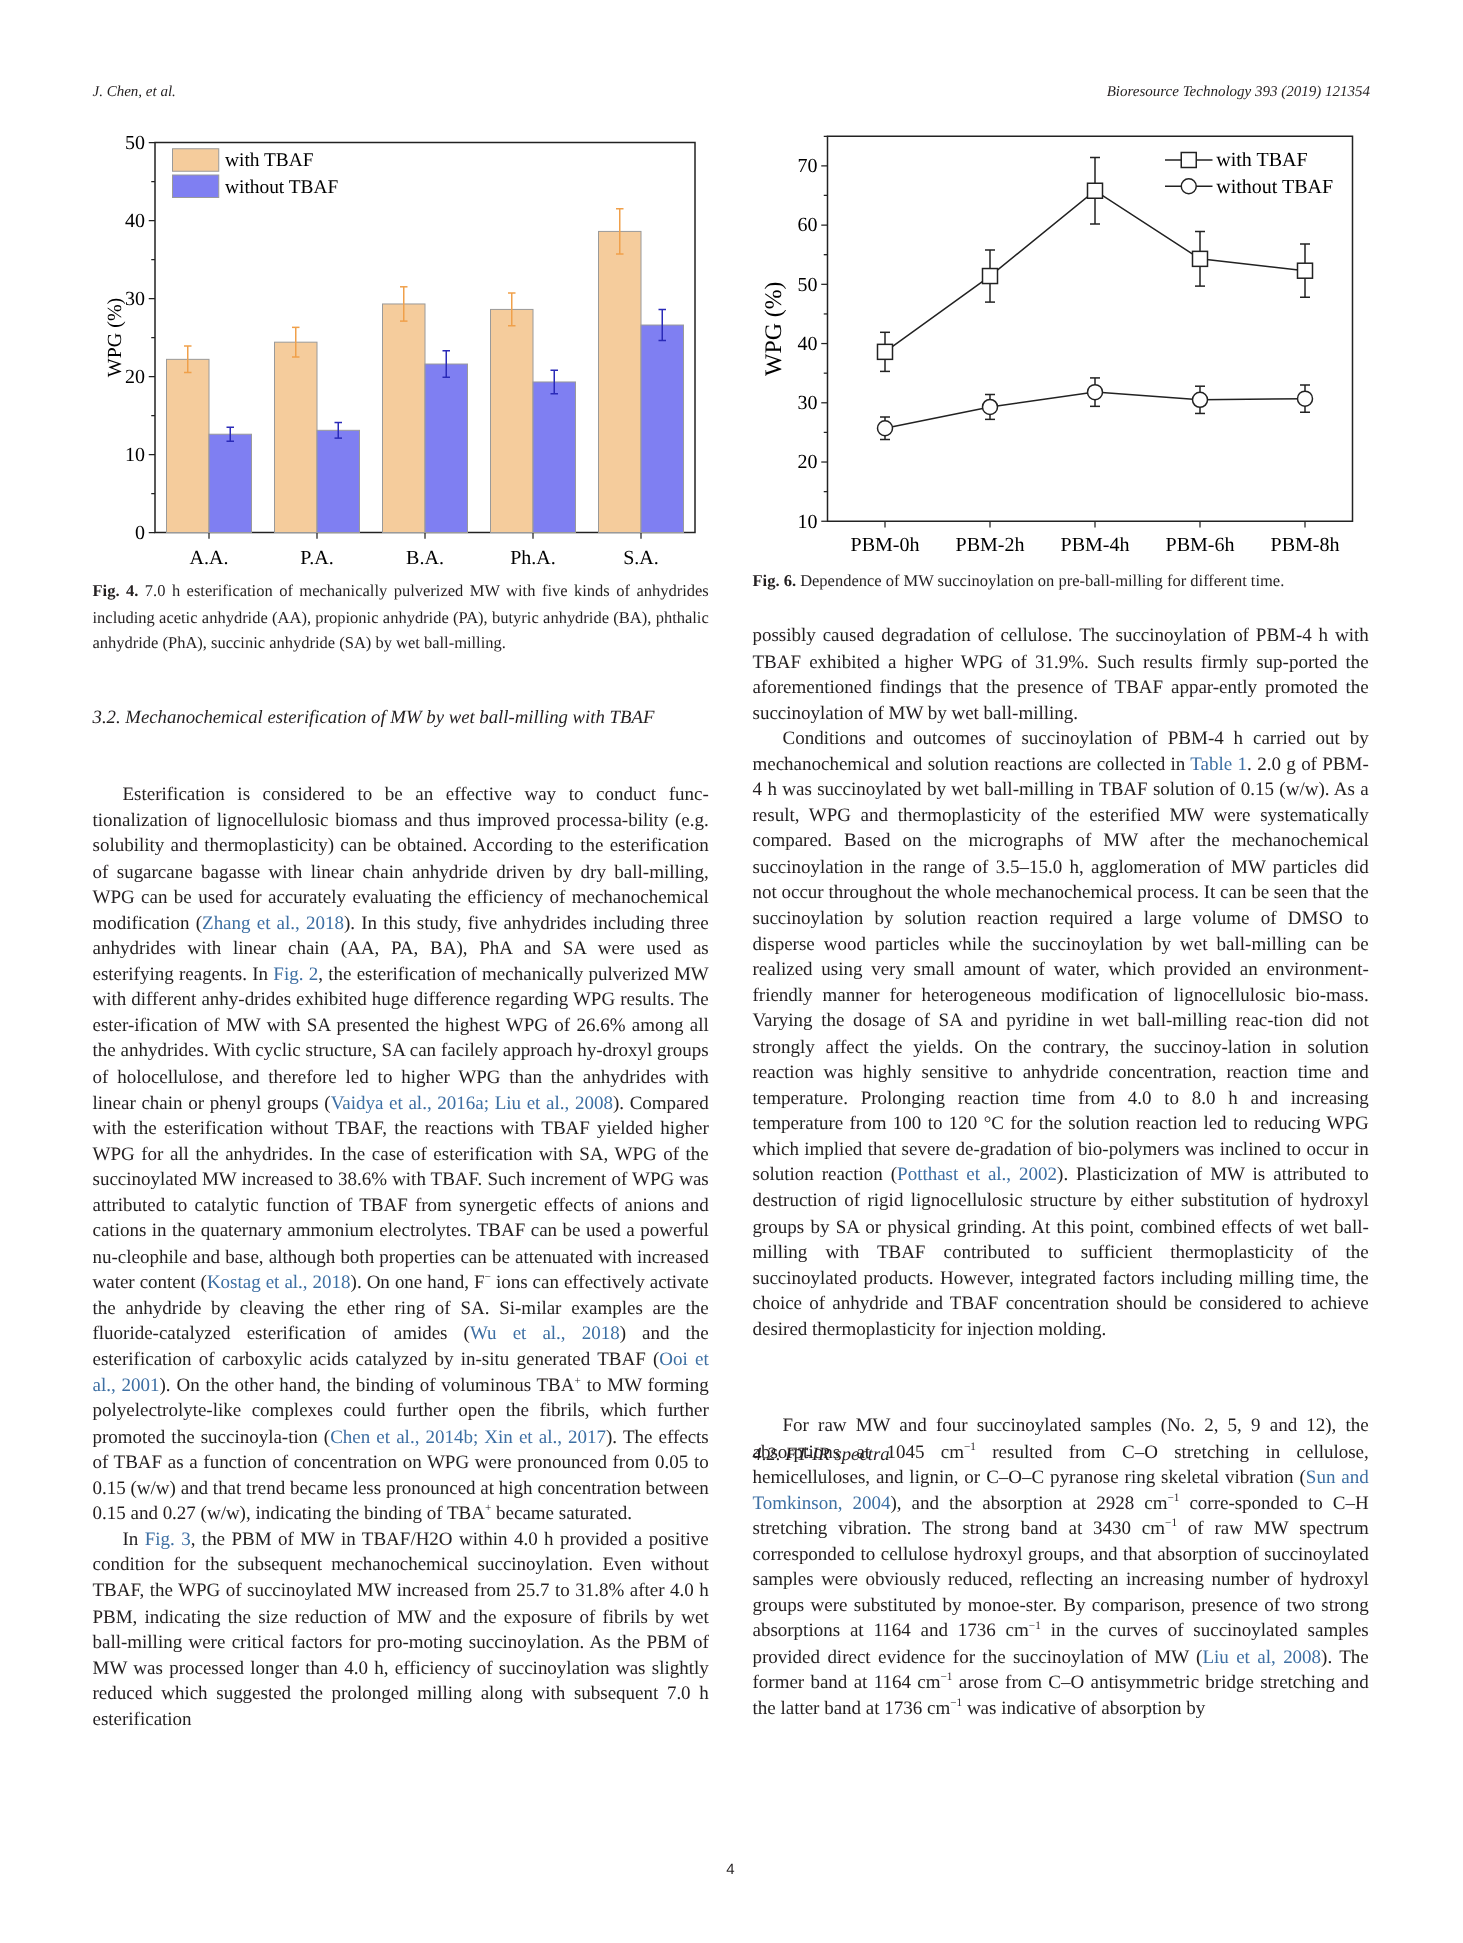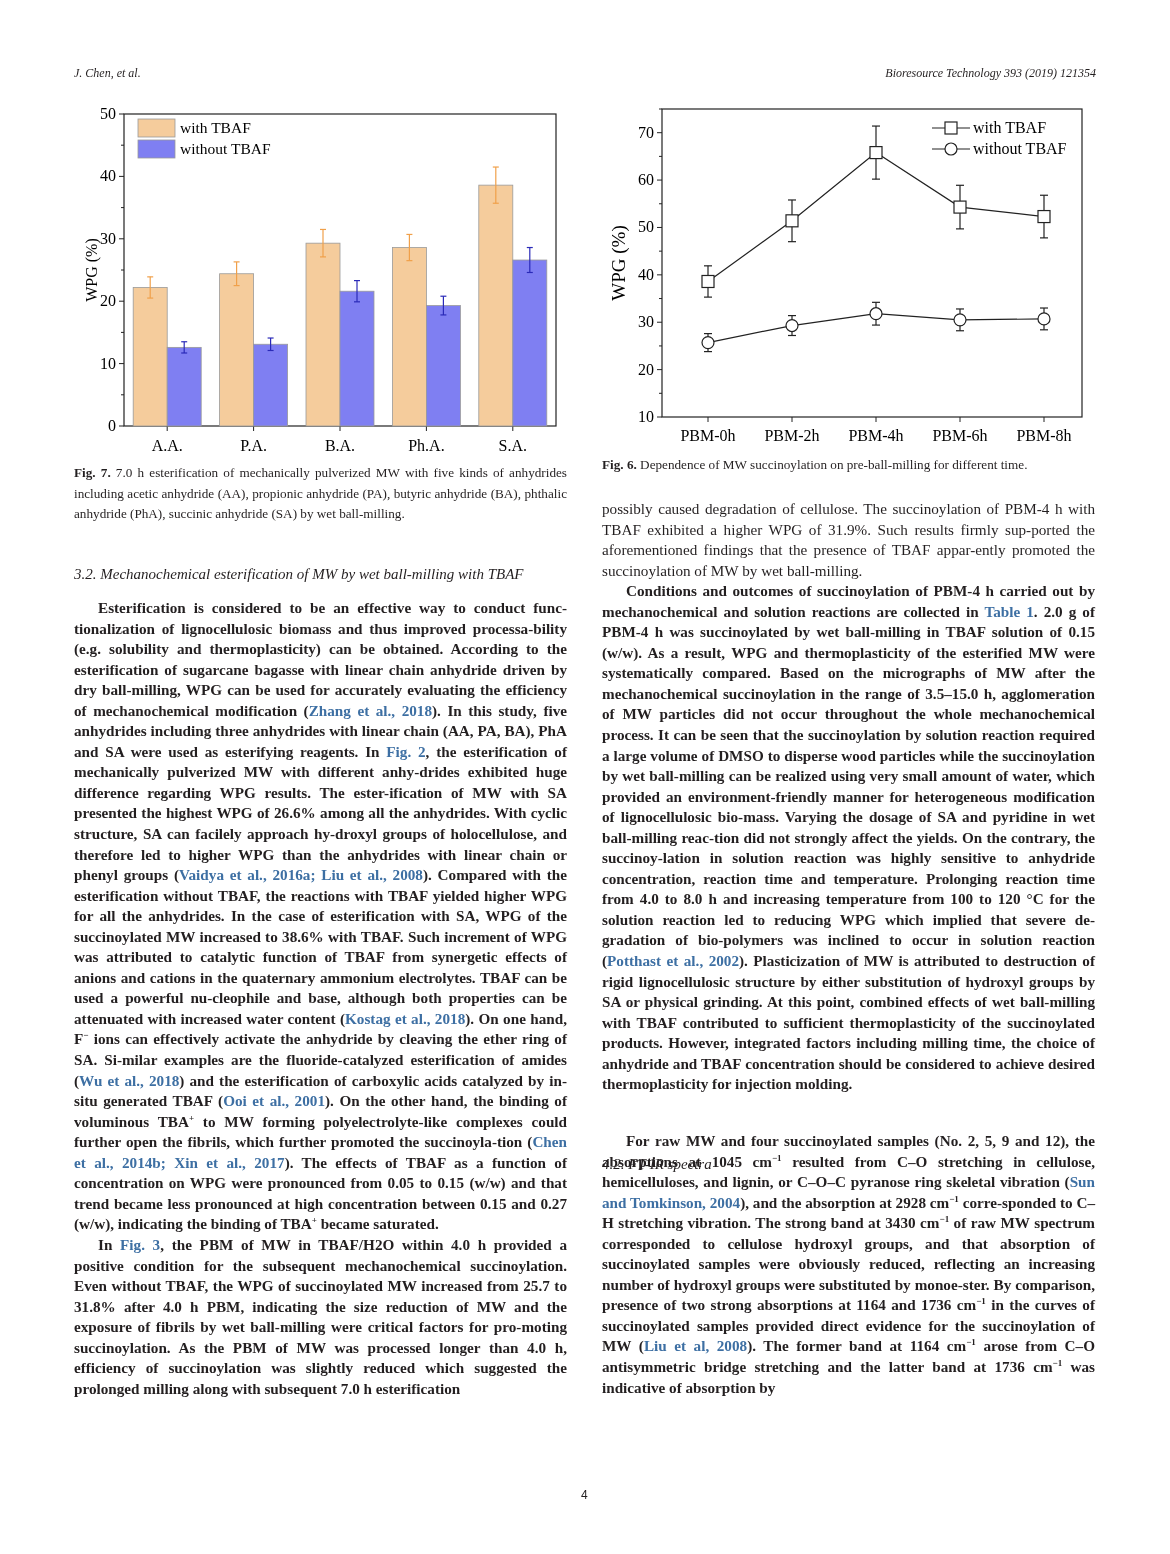--- a/index.html
+++ b/index.html
@@ -12,24 +12,24 @@
   #fig2 { left: 74px; top: 100px; width: 496px; height: 360px; }
   #fig3 { left: 598px; top: 100px; width: 500px; height: 352px; }
   svg text { font-family: "Liberation Serif", "DejaVu Serif", serif; }
   .caption { position: absolute; font-size: 13.2px; line-height: 20.6px; text-align: justify; }
   .caption b { font-weight: bold; }
   #cap2 { left: 74px; top: 463px; width: 493px; }
   #cap3 { left: 602px; top: 455px; width: 494px; }
   .section-title { position: absolute; font-style: italic; font-size: 15px; }
   .col { position: absolute; font-size: 15.2px; line-height: 20.55px; text-align: justify; hyphens: manual; }
   .col p { margin: 0; }
-  .col p.indent { text-indent: 24px; font-weight: bold; }
+  .col p.indent { text-indent: 24px; }
   .link { color: #3d6fa3; }
   sup { font-size: 9px; line-height: 0; vertical-align: 6px; }
-  #col-left { left: 74px; top: 598px; width: 493px; }
+  #col-left { left: 74px; top: 626px; width: 493px; }
   #col-right { left: 602px; top: 499px; width: 493px; }
   #sec33 { left: 602px; top: 1156px; }
   #col-right2 { left: 602px; top: 1131px; width: 493px; }
   #sec32 { left: 74px; top: 566px; text-align: center; }
   .page-num { position: absolute; left: 581px; top: 1488px; font-size: 12px; font-family: "Liberation Sans", "DejaVu Sans", sans-serif; }
 </style>
 </head>
 <body>
 
 <div class="running-head rh-left">J. Chen, et al.</div>
@@ -192,21 +192,21 @@
       <circle cx="446" cy="218.91384615384615" r="6" fill="#fff" stroke="#222" stroke-width="1.2"></circle>
       <line x1="334" x2="372" y1="28" y2="28" stroke="#222" stroke-width="1.2"></line>
       <rect x="347" y="22" width="12" height="12" fill="#fff" stroke="#222" stroke-width="1.2"></rect>
       <text x="375" y="33" font-size="16">with TBAF</text>
       <line x1="334" x2="372" y1="49" y2="49" stroke="#222" stroke-width="1.2"></line>
       <circle cx="353" cy="49" r="6" fill="#fff" stroke="#222" stroke-width="1.2"></circle>
       <text x="375" y="54" font-size="16">without TBAF</text>
     </svg>
 </div>
 
-<div class="caption" id="cap2"><b>Fig. 7.</b><span> 7.0 h esterification of mechanically pulverized MW with five kinds of anhydrides including acetic anhydride (AA), propionic anhydride (PA), butyric anhydride (BA), phthalic anhydride (PhA), succinic anhydride (SA) by wet ball-milling.</span></div>
+<div class="caption" id="cap2"><b>Fig. 4.</b><span> 7.0 h esterification of mechanically pulverized MW with five kinds of anhydrides including acetic anhydride (AA), propionic anhydride (PA), butyric anhydride (BA), phthalic anhydride (PhA), succinic anhydride (SA) by wet ball-milling.</span></div>
 
 <div class="caption" id="cap3"><b>Fig. 6.</b><span> Dependence of MW succinoylation on pre-ball-milling for different time.</span></div>
 
 <div class="section-title" id="sec32">3.2.  Mechanochemical esterification of MW by wet ball-milling with TBAF</div>
 
 <div class="col" id="col-left">
   <p class="indent"><span>Esterification is considered to be an effective way to conduct func-tionalization of lignocellulosic biomass and thus improved processa-bility (e.g. solubility and thermoplasticity) can be obtained. According to the esterification of sugarcane bagasse with linear chain anhydride driven by dry ball-milling, WPG can be used for accurately evaluating the efficiency of mechanochemical modification (</span><span class="link">Zhang et al., 2018</span><span>). In this study, five anhydrides including three anhydrides with linear chain (AA, PA, BA), PhA and SA were used as esterifying reagents. In </span><span class="link">Fig. 2</span><span>, the esterification of mechanically pulverized MW with different anhy-drides exhibited huge difference regarding WPG results. The ester-ification of MW with SA presented the highest WPG of 26.6% among all the anhydrides. With cyclic structure, SA can facilely approach hy-droxyl groups of holocellulose, and therefore led to higher WPG than the anhydrides with linear chain or phenyl groups (</span><span class="link">Vaidya et al., 2016a; Liu et al., 2008</span><span>). Compared with the esterification without TBAF, the reactions with TBAF yielded higher WPG for all the anhydrides. In the case of esterification with SA, WPG of the succinoylated MW increased to 38.6% with TBAF. Such increment of WPG was attributed to catalytic function of TBAF from synergetic effects of anions and cations in the quaternary ammonium electrolytes. TBAF can be used a powerful nu-cleophile and base, although both properties can be attenuated with increased water content (</span><span class="link">Kostag et al., 2018</span><span>). On one hand, F</span><sup>−</sup><span> ions can effectively activate the anhydride by cleaving the ether ring of SA. Si-milar examples are the fluoride-catalyzed esterification of amides (</span><span class="link">Wu et al., 2018</span><span>) and the esterification of carboxylic acids catalyzed by in-situ generated TBAF (</span><span class="link">Ooi et al., 2001</span><span>). On the other hand, the binding of voluminous TBA</span><sup>+</sup><span> to MW forming polyelectrolyte-like complexes could further open the fibrils, which further promoted the succinoyla-tion (</span><span class="link">Chen et al., 2014b; Xin et al., 2017</span><span>). The effects of TBAF as a function of concentration on WPG were pronounced from 0.05 to 0.15 (w/w) and that trend became less pronounced at high concentration between 0.15 and 0.27 (w/w), indicating the binding of TBA</span><sup>+</sup><span> became saturated.</span></p>
   <p class="indent"><span>In </span><span class="link">Fig. 3</span><span>, the PBM of MW in TBAF/H2O within 4.0 h provided a positive condition for the subsequent mechanochemical succinoylation. Even without TBAF, the WPG of succinoylated MW increased from 25.7 to 31.8% after 4.0 h PBM, indicating the size reduction of MW and the exposure of fibrils by wet ball-milling were critical factors for pro-moting succinoylation. As the PBM of MW was processed longer than 4.0 h, efficiency of succinoylation was slightly reduced which suggested the prolonged milling along with subsequent 7.0 h esterification</span></p>
 </div>
 

